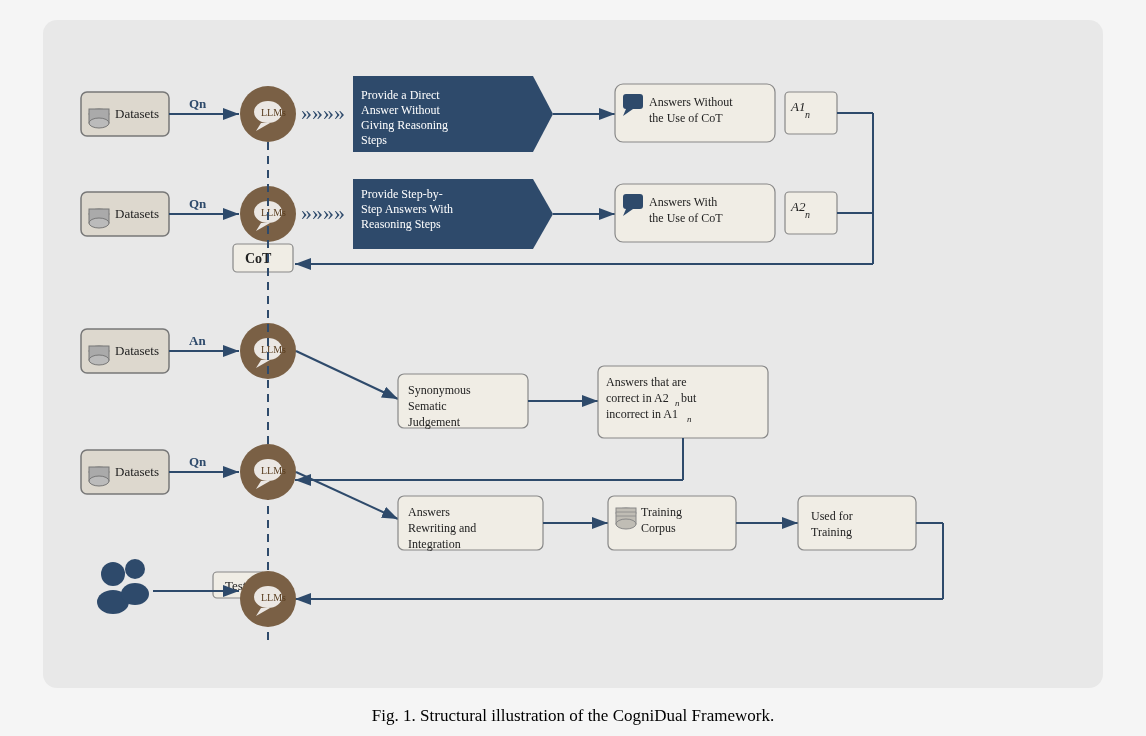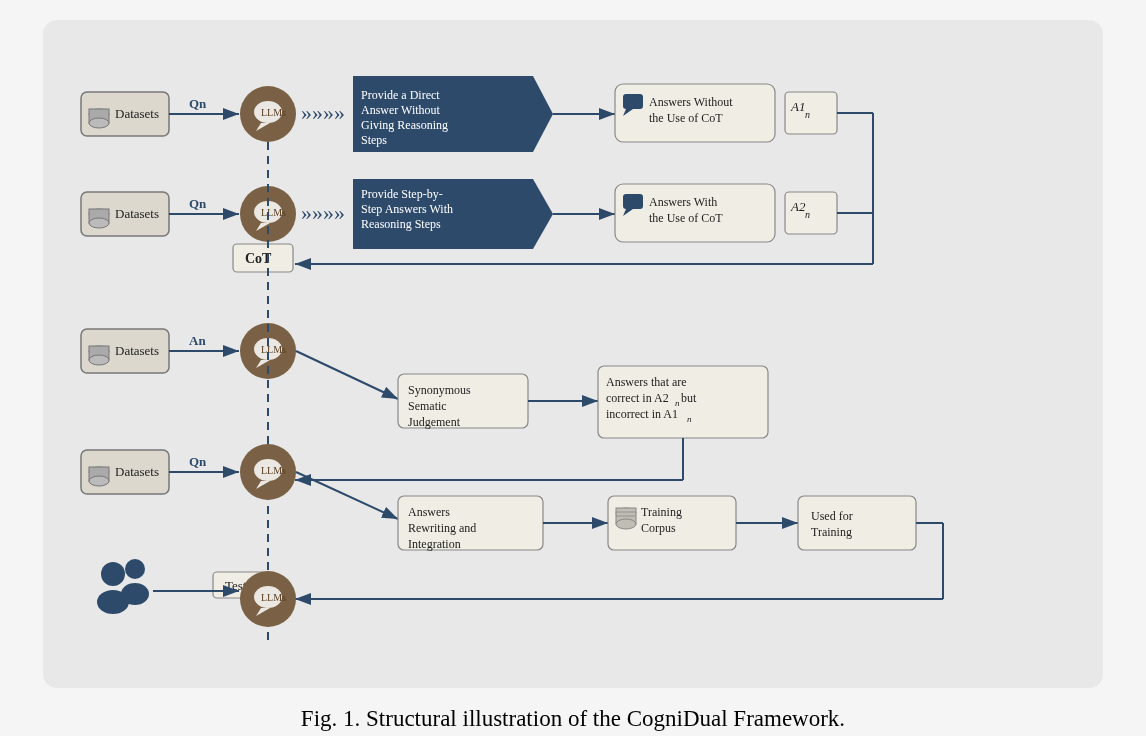--- a/index.html
+++ b/index.html
@@ -15,21 +15,21 @@
     }
     .diagram-container {
       background: #e8e8e8;
       border-radius: 14px;
       padding: 24px 20px 20px 20px;
       width: 1060px;
       position: relative;
     }
     .caption {
       text-align: center;
-      font-size: 23px;
+      font-size: 17px;
       margin-top: 18px;
       font-family: 'Times New Roman', serif;
     }
 
     
     .diagram-svg {
       width: 100%;
       height: auto;
     }
     text {

